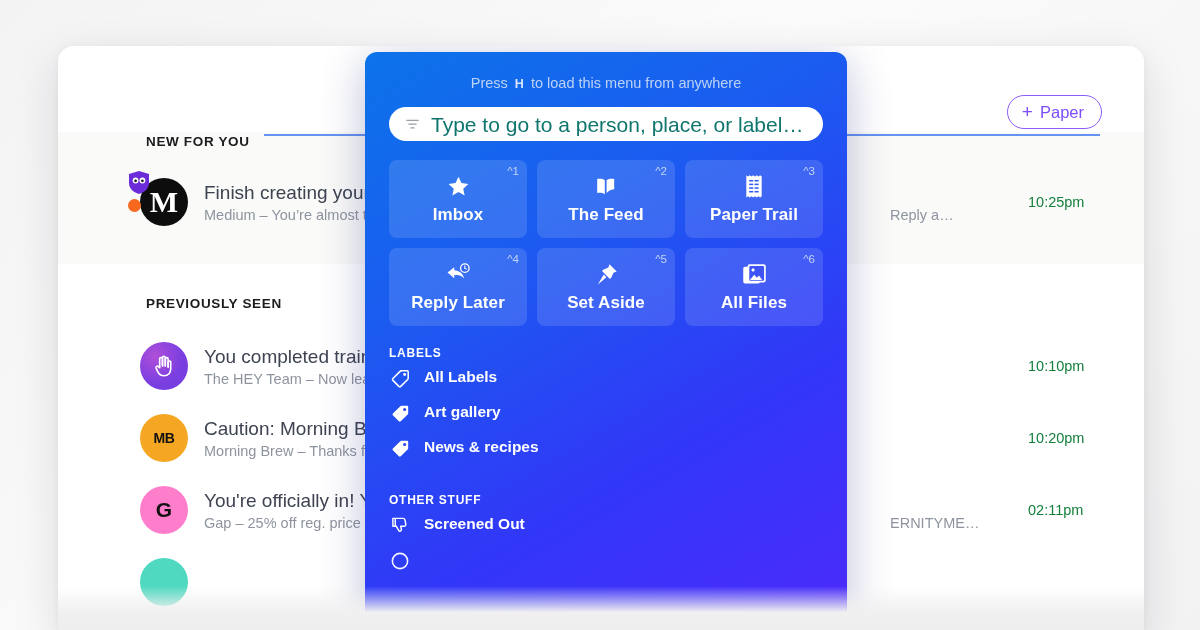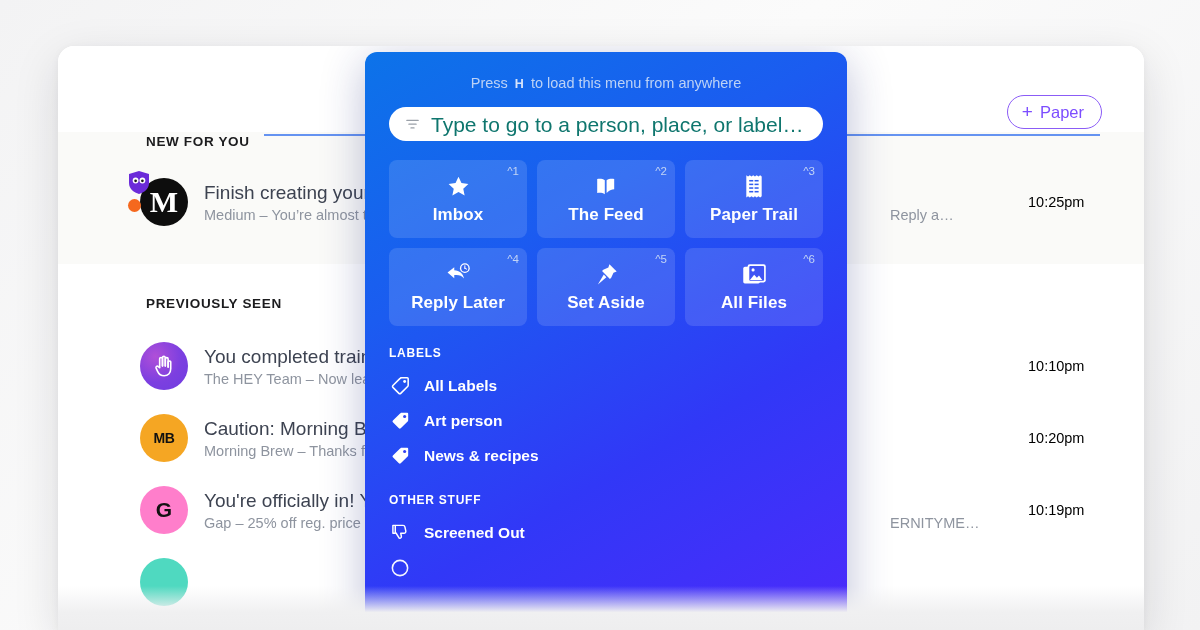--- a/index.html
+++ b/index.html
@@ -91,21 +91,21 @@
   .mail-text { flex: 1; min-width: 0; padding-left: 16px; padding-right: 12px; }
   .mail-subject {
     font-size: 19px; color: #3d4351; font-weight: 400;
     line-height: 1.25; white-space: nowrap; overflow: hidden; text-overflow: ellipsis;
   }
   .mail-preview {
     font-size: 14.5px; color: #8e949f; margin-top: 2px;
     white-space: nowrap; overflow: hidden; text-overflow: ellipsis;
   }
   .mail-time {
-    font-size: 14.5px; color: #000000; flex: 0 0 auto;
+    font-size: 14.5px; color: #15803d; flex: 0 0 auto;
     width: 90px; text-align: left; padding-left: 18px;
   }
 
   
   #bottom-fade {
     position: absolute; left: 0; right: 0; bottom: 0; height: 44px;
     background: linear-gradient(to bottom, rgba(243,243,244,0) 0%, #f0f0f1 60%, #eeeeef 100%);
     pointer-events: none; z-index: 40;
   }
 
@@ -161,21 +161,21 @@
   .tile .t-label {
     font-size: 17px; font-weight: 700; color: #ffffff; letter-spacing: .1px;
   }
 
   .group-head {
     margin: 20px 0 8px 24px;
     font-size: 12px; font-weight: 700; letter-spacing: .75px;
     color: #ffffff;
   }
   .nav-item {
-    display: flex; align-items: center; gap: 13px;
+    display: flex; align-items: flex-start; gap: 13px;
     padding: 0 24px; height: 35px;
     cursor: pointer;
   }
   .nav-item .n-label {
     font-size: 15.5px; font-weight: 700; color: #ffffff;
   }
   .nav-icon { width: 22px; height: 22px; flex: 0 0 22px; display:flex; align-items:center; justify-content:center;}
 </style>
 </head>
 <body>
@@ -268,21 +268,21 @@
           <div class="avatar gap">G</div>
         </div>
         <div class="mail-text">
           <div class="mail-subject">You're officially in! Y</div>
           <div class="mail-preview">Gap – 25% off reg. price s</div>
         </div>
         <div class="mail-text" style="flex:0 0 120px;padding-left:0;">
           <div class="mail-subject">&nbsp;</div>
           <div class="mail-preview">ERNITYME…</div>
         </div>
-        <div class="mail-time">10:19pm</div>
+        <div class="mail-time">02:11pm</div>
       </div>
 
       <div class="mail-row">
         <div class="avatar-wrap">
           <div class="avatar teal"></div>
         </div>
         <div class="mail-text">
           <div class="mail-subject"></div>
           <div class="mail-preview"></div>
         </div>
@@ -408,21 +408,21 @@
         <span class="n-label">All Labels</span>
       </div>
 
       <div class="nav-item">
         <span class="nav-icon">
           <svg width="20" height="20" viewBox="0 0 22 22">
             <path fill="#fff" d="M11.8 1.9H19a1 1 0 011 1v7.2a2 2 0 01-.6 1.4l-7.6 7.6a1.4 1.4 0 01-2 0l-6.6-6.6a1.4 1.4 0 010-2l7.6-7.6a2 2 0 011.4-.6z"></path>
             <circle cx="16.1" cy="6" r="1.7" fill="#2f46f2"></circle>
           </svg>
         </span>
-        <span class="n-label">Art person</span>
+        <span class="n-label">Art gallery</span>
       </div>
 
       <div class="nav-item">
         <span class="nav-icon">
           <svg width="20" height="20" viewBox="0 0 22 22">
             <path fill="#fff" d="M11.8 1.9H19a1 1 0 011 1v7.2a2 2 0 01-.6 1.4l-7.6 7.6a1.4 1.4 0 01-2 0l-6.6-6.6a1.4 1.4 0 010-2l7.6-7.6a2 2 0 011.4-.6z"></path>
             <circle cx="16.1" cy="6" r="1.7" fill="#3340f3"></circle>
           </svg>
         </span>
         <span class="n-label">News &amp; recipes</span>

